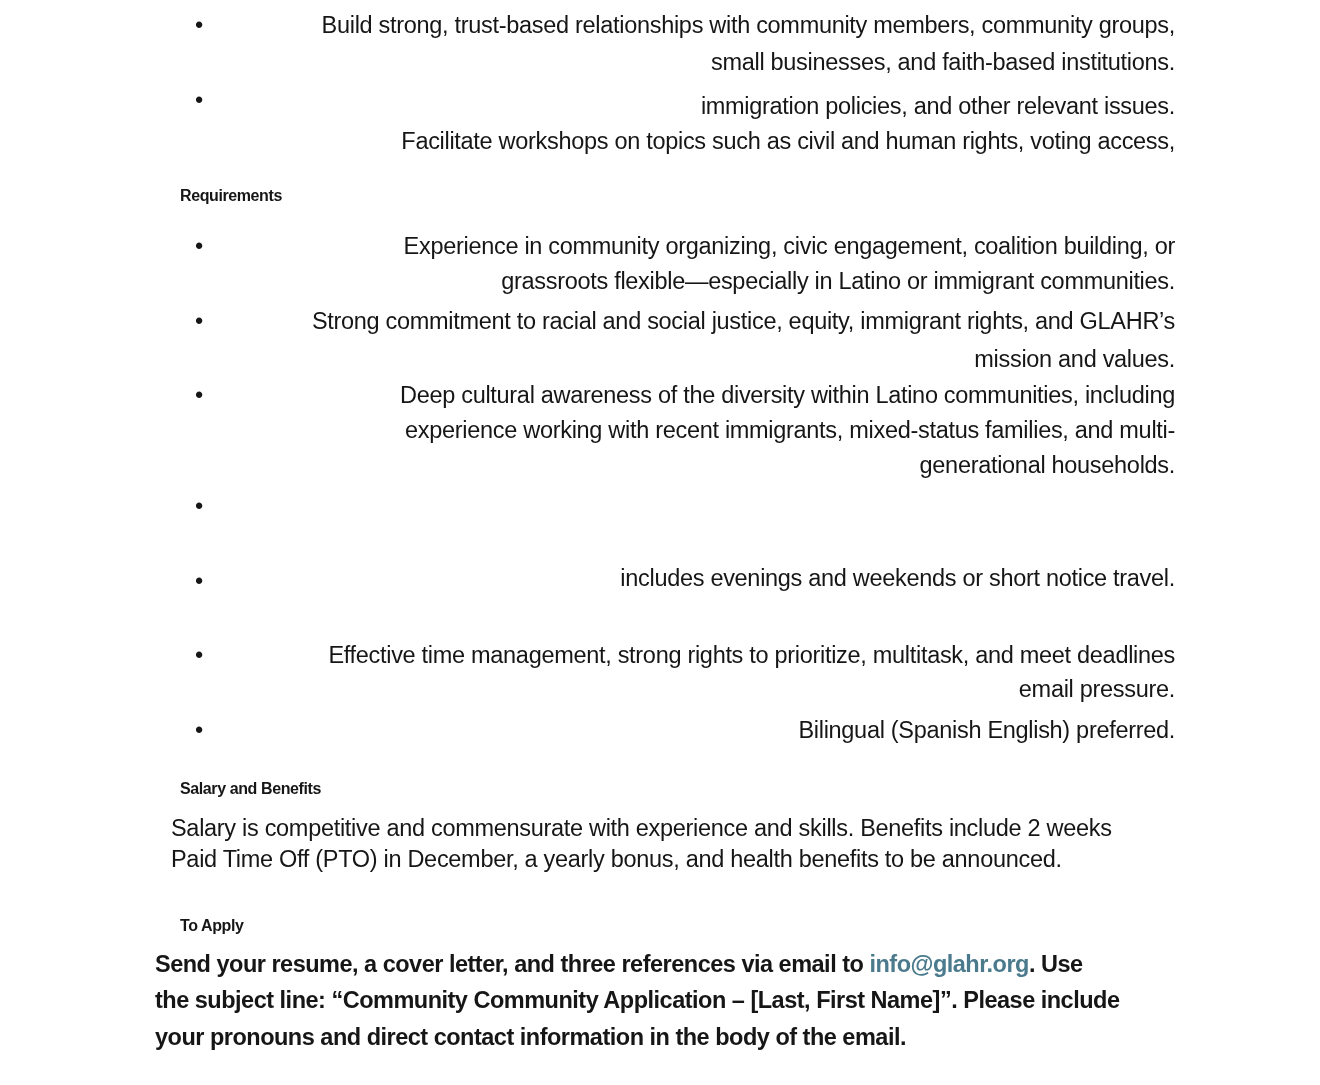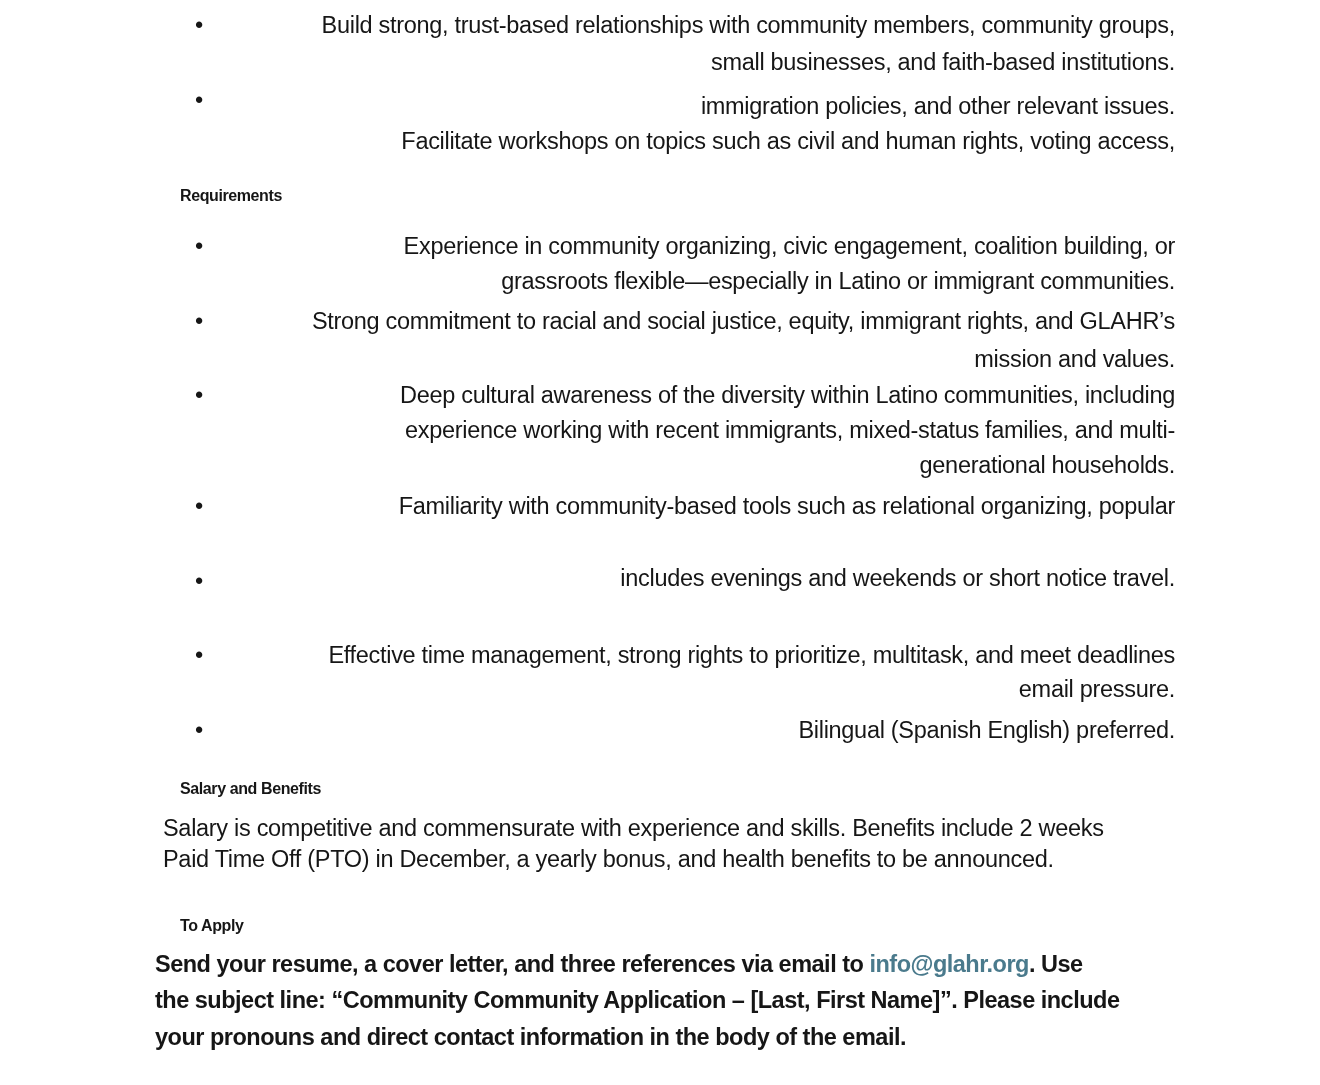--- a/index.html
+++ b/index.html
@@ -5,21 +5,21 @@
   html, body { margin: 0; padding: 0; background: #ffffff; }
   body { width: 1320px; height: 1085px; overflow: hidden; position: relative;
          font-family: "Liberation Sans", "DejaVu Sans", sans-serif; color: #161616; }
   .doc { position: absolute; left: 155px; top: 0; width: 1030px; }
   .li { position: absolute; left: 40px; font-size: 23.5px; line-height: 35px;
         letter-spacing: -0.3px; width: 980px; }
   .li .bullet { position: absolute; left: 0; top: 0; width: 14px; }
   .li .line { position: relative; padding-left: 16px; white-space: nowrap; text-align: right; }
   .heading { position: absolute; left: 0; font-weight: bold; font-size: 16px;
              letter-spacing: -0.4px; line-height: 30px; margin-left: 25px; }
-  .para { position: absolute; left: 8px; font-size: 23.5px; line-height: 31px;
+  .para { position: absolute; left: 16px; font-size: 23.5px; line-height: 31px;
           letter-spacing: -0.3px; white-space: nowrap; }
   .apply { position: absolute; left: 0; font-weight: bold; font-size: 23.5px;
            line-height: 36.5px; letter-spacing: -0.5px; white-space: nowrap; text-align: right; }
   .link { color: #4a7a8c; text-decoration: none; }
 </style>
 </head>
 <body>
 
 <div class="doc">
 
@@ -47,21 +47,20 @@
     <div class="line" style="margin-top:3px">mission and values.</div>
   </div>
   <div class="li" style="top:378px">
     <span class="bullet">•</span>
     <div class="line">Deep cultural awareness of the diversity within Latino communities, including</div>
     <div class="line">experience working with recent immigrants, mixed-status families, and multi-</div>
     <div class="line">generational households.</div>
   </div>
   <div class="li" style="top:489px">
     <span class="bullet">•</span>
-    <div class="line">Familiarity with community-based tools such as relational organizing, popular</div>
   </div>
   <div class="li" style="top:564px">
     <span class="bullet">•</span>
     <div class="line" style="margin-top:-3px">includes evenings and weekends or short notice travel.</div>
   </div>
   <div class="li" style="top:638px">
     <span class="bullet">•</span>
     <div class="line">Effective time management, strong rights to prioritize, multitask, and meet deadlines</div>
     <div class="line" style="margin-top:-1px">email pressure.</div>
   </div>

